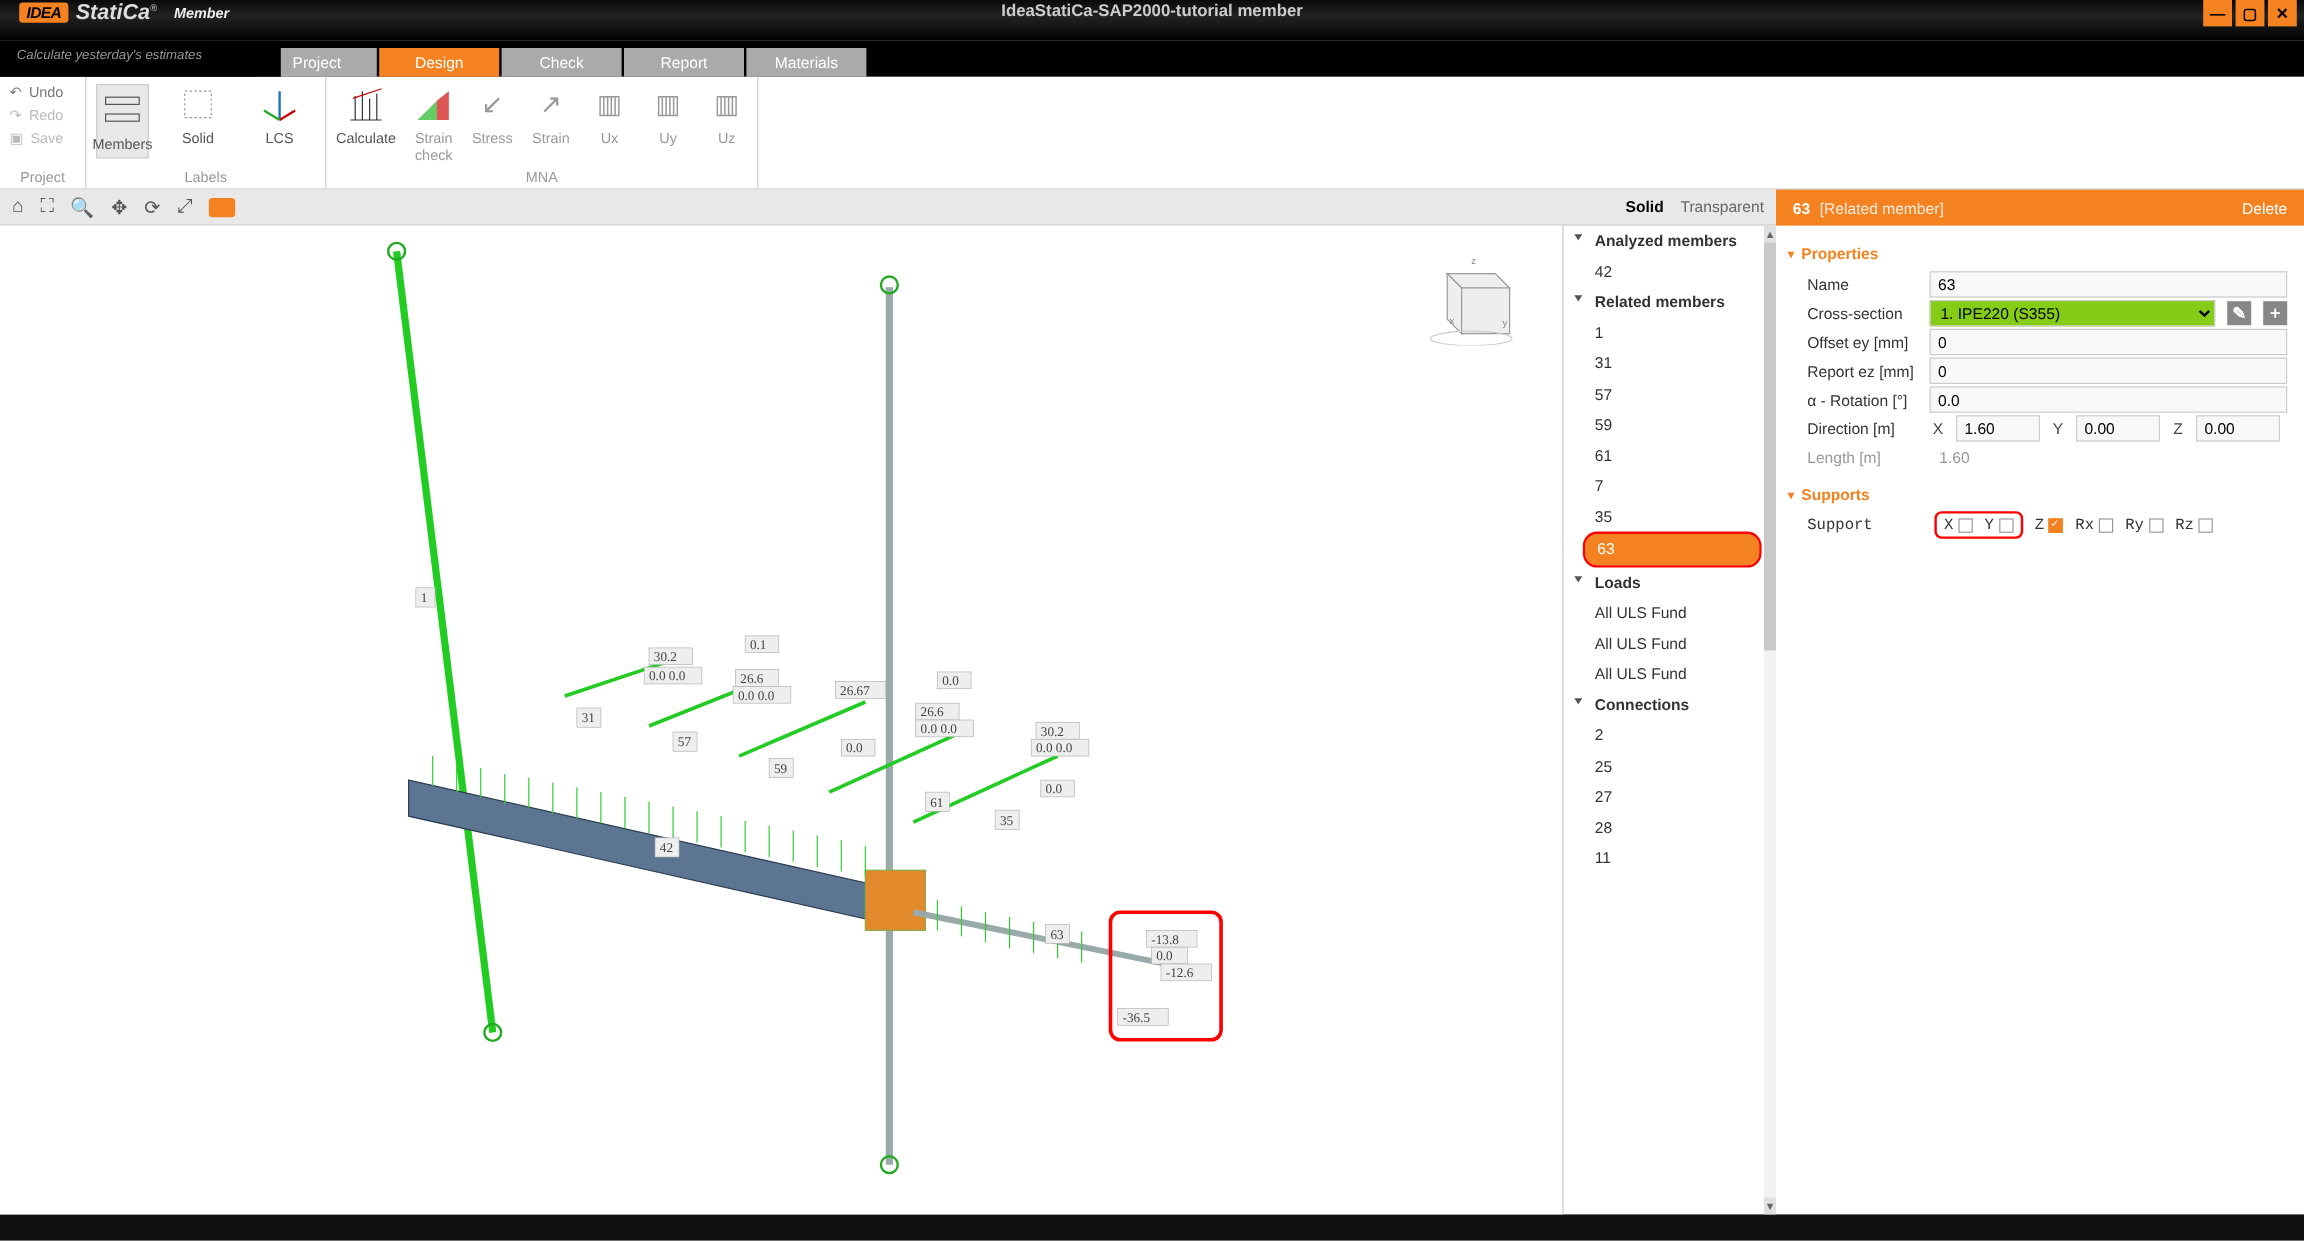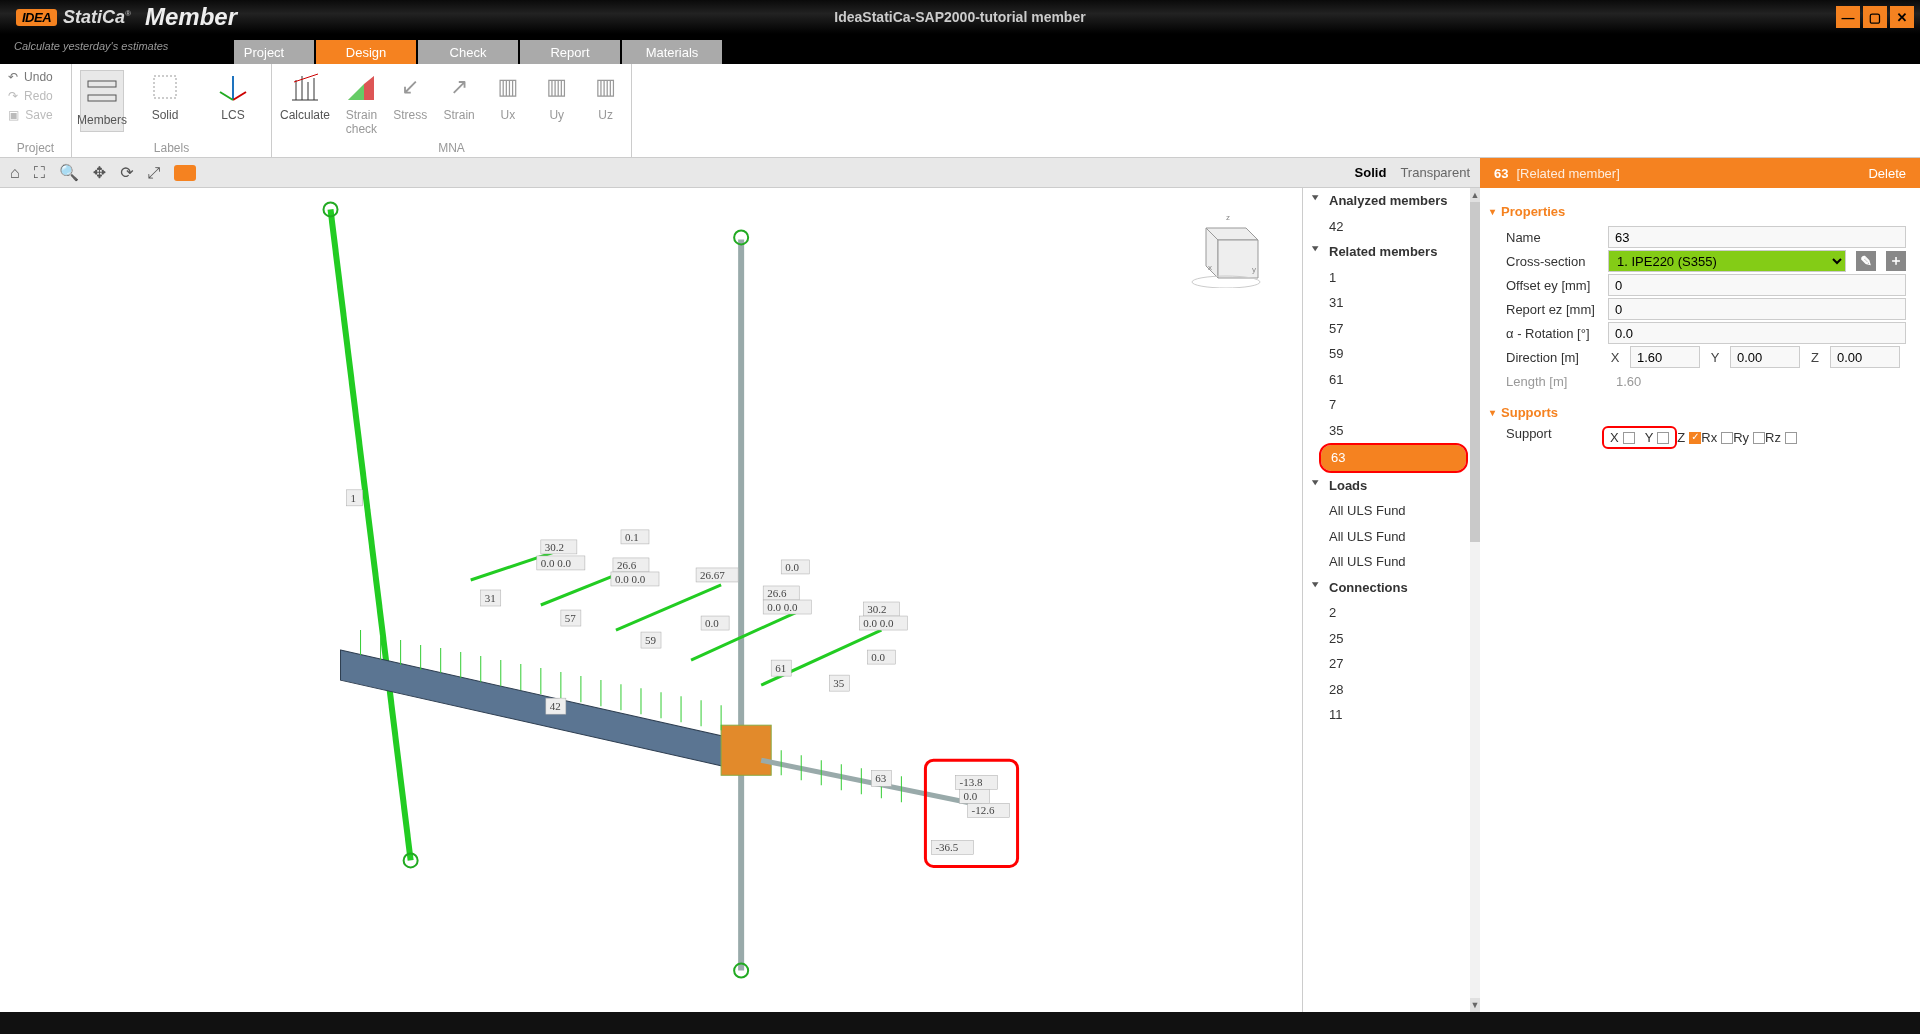--- a/index.html
+++ b/index.html
@@ -15,33 +15,33 @@
   --row-h: 22px;
 }
 * { box-sizing: border-box; }
 html, body { margin: 0; padding: 0; width: 1920px; height: 1034px; font-family: "Segoe UI", Arial, sans-serif; font-size: 13px; color: #333; overflow: hidden; background:#fff;}
 body { transform-origin: top left; }
 
 
 .titlebar {
   height: 34px;
   background: linear-gradient(#0a0a0a, #222 40%, #000);
-  display: flex; align-items: center; color: #eee;
+  display: flex; align-items: flex-start; color: #eee;
   position: relative;
 }
 .titlebar .logo { display:flex; align-items:center; margin-left:16px; gap:6px; font-style: italic; font-weight: 600;}
 .titlebar .logo .idea { background: var(--orange); color:#000; padding:1px 6px; border-radius:3px; font-style: italic; font-weight: 800; letter-spacing:-0.5px;}
 .titlebar .logo .statica { color:#ddd; font-size:18px; }
 .titlebar .logo .reg { font-size:8px; color:#aaa; vertical-align: super;}
 .titlebar .doc-title { position:absolute; left:50%; transform:translateX(-50%); color:#ccc; font-size:14px;font-weight:bold;}
 .titlebar .winbtns { margin-left:auto; display:flex; }
 .titlebar .winbtn { width:24px; height:22px; background: var(--orange); margin-right:3px; display:flex; align-items:center; justify-content:center; color:#000; font-weight:bold;}
 .titlebar .winbtn:last-child { margin-right:6px;}
 .subtag { position:absolute; top:34px; left:0; width: 234px; background:#000; color:#999; font-style: italic; font-size:11px; padding:6px 14px 10px 14px; height:30px;}
-.titlebar .module { color:#eee; font-size:24px; font-weight:600; margin-left:8px; font-style:italic;}
+.titlebar .module { color:#eee; font-size:12px; font-weight:600; margin-left:8px; font-style:italic;}
 
 
 .tabstrip { height:30px; background:#000; display:flex; padding-left: 214px;}
 .tab { width:100px; height:24px; margin-top:6px; background:#aaa; color:#fff; display:flex; align-items:center; justify-content:center; font-size:13px; border-radius:0;}
 .tab + .tab { margin-left:2px; }
 .tab.active { background: var(--orange); }
 
 
 .ribbon { height:94px; background:#fff; border-bottom:1px solid var(--grey-c); display:flex; font-size:12px; color: var(--grey-5);}
 .ribbon .group { border-right:1px solid var(--grey-c); display:flex; flex-direction:column; justify-content:space-between; padding:6px 8px 2px 8px;}
@@ -89,21 +89,21 @@
 .section-title { color: var(--orange); font-weight:700; margin:6px 0 6px 0; display:flex; align-items:center; gap:6px;}
 .section-title::before { content:"▾"; font-size:10px; color: var(--orange);}
 .proprow { display:flex; align-items:center; height:24px; gap:8px;}
 .proprow .label { width:110px; color:#333; padding-left:16px;}
 .proprow .label.disabled { color: var(--grey-9);}
 .proprow input[type=text] { height:22px; border:1px solid var(--grey-c); background:#f8f8f8; padding:0 6px; font-size:13px; width:90px;}
 .proprow select { height:22px; border:1px solid var(--grey-c); background:#84cc16; padding:0 4px; font-size:13px;}
 .proprow .readonly { color: var(--grey-9); padding-left:8px;}
 .dirrow .axis-label { width:14px; text-align:center; color:#444;}
 .iconbtn { width:20px; height:20px; background:#888; color:#fff; display:inline-flex; align-items:center; justify-content:center; font-size:14px; font-weight:bold; margin-left:2px;}
-.supportrow { display:flex; gap:0; padding-left:16px; flex-wrap: wrap;}
+.supportrow { display:flex; align-items:center; gap:10px; padding-left:16px; flex-wrap: wrap; font-family: Liberation Mono, monospace;}
 .supportrow .cbwrap { display:flex; align-items:center; gap:4px;}
 .supportrow .cb { width:12px; height:12px; border:1px solid var(--grey-9); background:#fff; display:inline-block;}
 .supportrow .cb.checked { background: var(--orange); border-color: var(--orange); position:relative;}
 .supportrow .cb.checked::after { content:"✓"; position:absolute; color:#fff; font-size:10px; left:1px; top:-2px;}
 .support-highlight { border:2px solid var(--red-highlight); border-radius:6px; padding:2px 6px; display:inline-flex; gap:10px;}
 
 
 .statusbar { height:22px; background:#111;}
 
 

